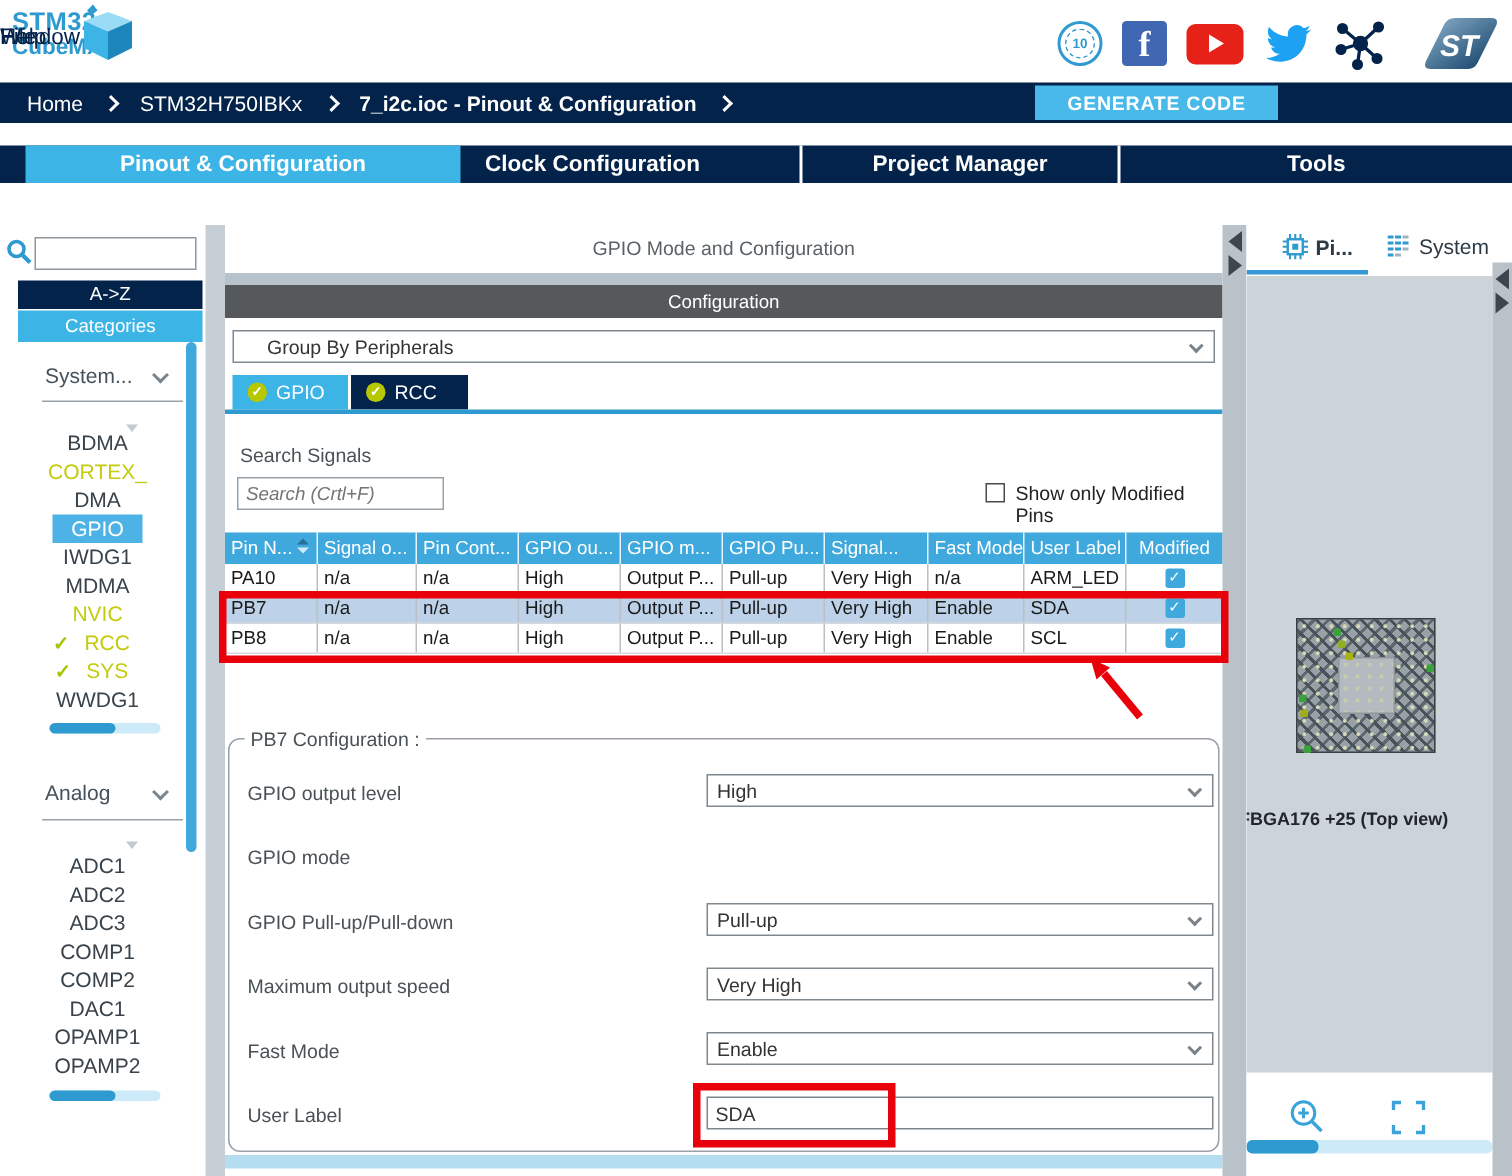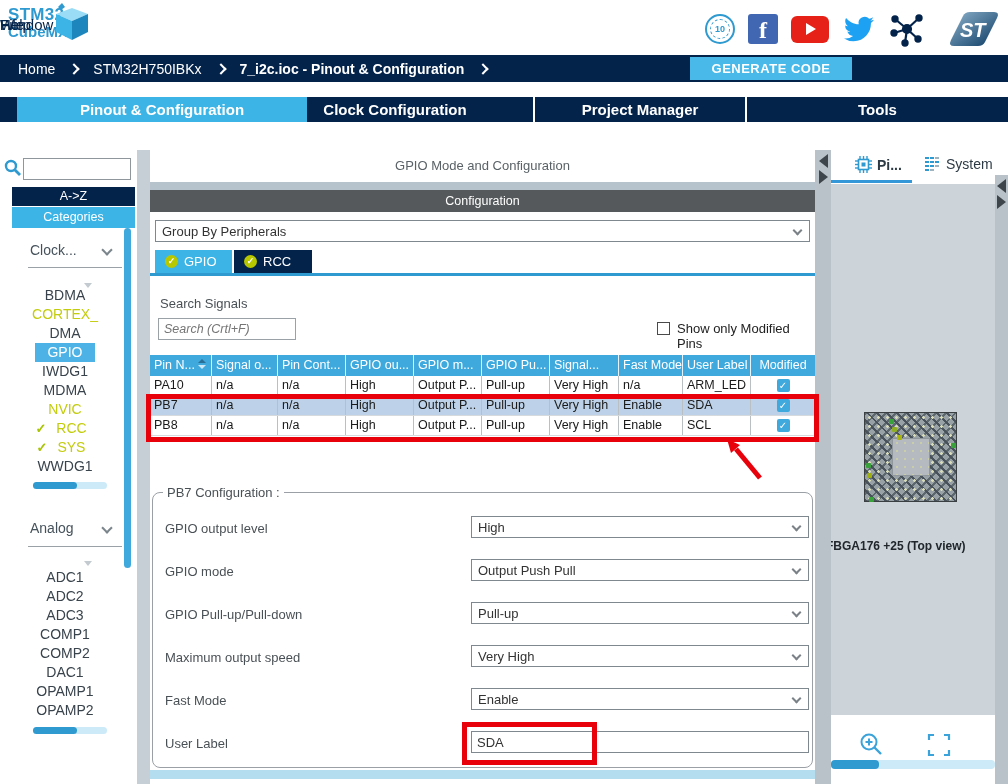--- a/index.html
+++ b/index.html
@@ -70,21 +70,21 @@
   .rstrip { position:absolute; left:995px; top:175px; width:13px; height:609px; background:#b9c2c9; }
   .tri-l { width:0; height:0; border-top:7px solid transparent; border-bottom:7px solid transparent; border-right:9px solid #3f464b; margin:4px auto 2px; cursor:pointer; }
   .tri-r { width:0; height:0; border-top:7px solid transparent; border-bottom:7px solid transparent; border-left:9px solid #3f464b; margin:2px auto; cursor:pointer; }
 
   
   .main { position:absolute; left:150px; top:150px; width:665px; height:634px; background:#fff; }
   .m-head { position:absolute; left:0; top:0; width:665px; height:32px; background:#fff; text-align:center; line-height:32px; font-size:13px; color:#5a6267; }
   .m-gap { position:absolute; left:0; top:32px; width:665px; height:8px; background:#b7c3cc; }
   .m-conf { position:absolute; left:0; top:40px; width:665px; height:22px; background:#55595b; color:#fff; text-align:center; line-height:22px; font-size:12.5px; }
   .dd { border:1px solid #7f888e; background:#fff; position:absolute; height:22px; font-size:13px; color:#333; cursor:pointer; }
-  .dd .val { position:absolute; left:6px; top:0; line-height:21px; white-space:nowrap; }
+  .dd .val { position:absolute; left:22px; top:0; line-height:21px; white-space:nowrap; }
   .chev-g { position:absolute; right:8px; top:6px; width:7px; height:7px; border-left:2px solid #7a8288; border-bottom:2px solid #7a8288; transform:rotate(-45deg); }
   .groupdd { left:5px; top:70px; width:655px; }
   .ptab { position:absolute; top:100px; height:23px; color:#fff; font-size:13px; display:flex; align-items:center; gap:6px; padding:0 10px; cursor:pointer; }
   .ptab.p0 { left:5px; width:77px; background:#3cb4e6; }
   .ptab.p1 { left:84px; width:78px; background:#03234b; }
   .ckcircle { width:13px; height:13px; border-radius:50%; background:#b7c800; color:#fff; font-size:9px; line-height:13px; text-align:center; font-weight:bold; }
   .ckcircle::before { content:"\2713"; }
   .ptab-underline { position:absolute; left:0; top:123px; width:665px; height:3px; background:#2f9ad0; }
   .srchlbl { position:absolute; left:10px; top:146px; font-size:13px; color:#4a5156; }
   .srchin { position:absolute; left:8px; top:168px; width:138px; height:22px; border:1px solid #9aa2a7; font-style:italic; font-size:12.5px; color:#9aa2a7; padding:0 5px; }
@@ -232,21 +232,21 @@
 
   <div class="sidebar">
     <svg class="sb-search-ic" width="18" height="18" viewBox="0 0 18 18">
       <circle cx="7" cy="7" r="5" fill="none" stroke="#2f9ad0" stroke-width="2.4"></circle>
       <line x1="11" y1="11" x2="16" y2="16" stroke="#2f9ad0" stroke-width="2.8"></line>
     </svg>
     <input class="sb-search" readonly="" style="">
     <div class="sb-az">A-&gt;Z</div>
     <div class="sb-cat">Categories</div>
 
-    <div class="sb-sec-title" style="top:92px">Clock...</div>
+    <div class="sb-sec-title" style="top:92px">System...</div>
     <span class="sb-chev" style="left:103px; top:96px"></span>
     <div class="sb-rule" style="top:117px"></div>
     <div class="sortic" style="top:127px">
         <span class="up"></span>
         <span class="dn"></span>
       </div>
     <div class="sb-list" style="top:136px">
 
         <div class="sb-item">
           <span class="lbl">BDMA</span>
@@ -454,24 +454,20 @@
             <span class="flabel">GPIO output level</span>
             <span class="fselect">
               <span class="fval">High</span>
               <span class="chev-g"></span>
             </span>
 
           </div>
 
           <div class="frow">
             <span class="flabel">GPIO mode</span>
-            <span class="fselect">
-              <span class="fval">Output Push Pull</span>
-              <span class="chev-g"></span>
-            </span>
 
           </div>
 
           <div class="frow">
             <span class="flabel">GPIO Pull-up/Pull-down</span>
             <span class="fselect">
               <span class="fval">Pull-up</span>
               <span class="chev-g"></span>
             </span>
 

